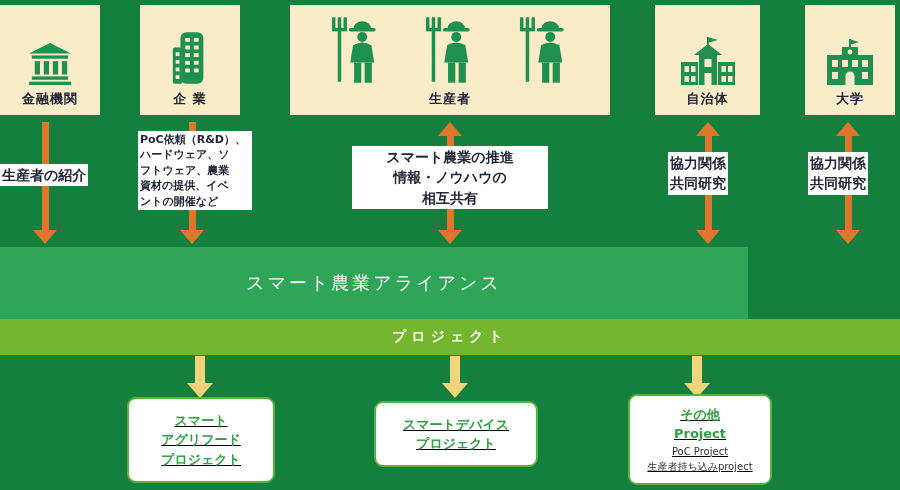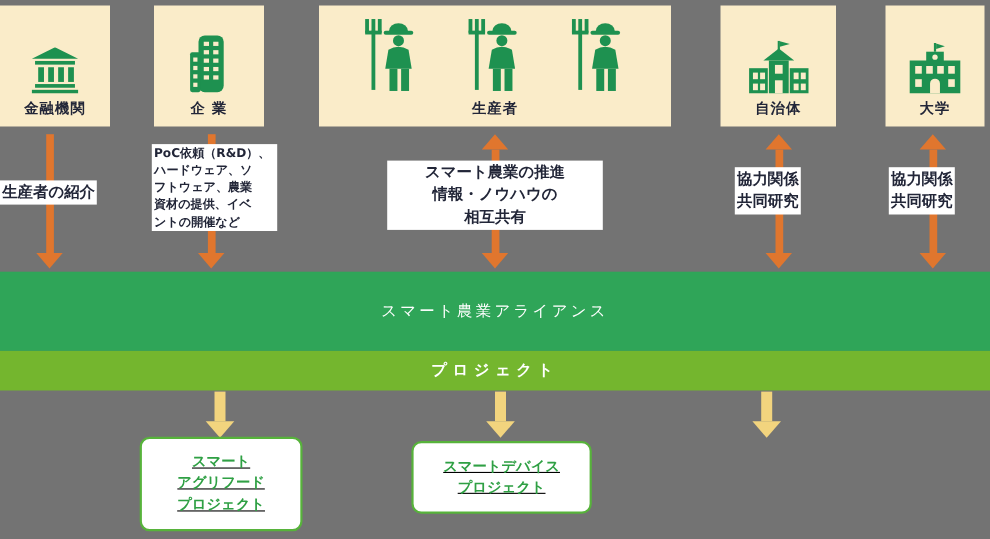--- a/index.html
+++ b/index.html
@@ -1,39 +1,39 @@
 <!DOCTYPE html>
 <html><head>
 <meta charset="utf-8">
 <style>
   * { margin:0; padding:0; box-sizing:border-box; }
   body { background:#fff; font-family:"DejaVu Sans","Liberation Sans",sans-serif; }
-  .canvas { position:relative; width:900px; height:490px; background:#737373; overflow:hidden; }
+  .canvas { position:relative; width:900px; height:490px; background:#15803d; overflow:hidden; }
 
   
   .sbox { position:absolute; top:5px; height:110px; background:#FAECC9;
           display:flex; flex-direction:column; align-items:center;
           justify-content:flex-end; padding-bottom:7px; z-index:1; }
   .slabel { font-weight:bold; font-size:13px; color:#222638; margin-top:5px; letter-spacing:1px; }
   .farmers { display:flex; gap:44px; align-items:flex-end; }
 
   
   .flow-arrow { position:absolute; display:flex; flex-direction:column; align-items:center; width:24px; z-index:1; }
   .shaft { width:7px; flex:1; background:#E0762E; }
   .head-down { width:0; height:0; border-left:12px solid transparent; border-right:12px solid transparent; border-top:14px solid #E0762E; }
   .head-up   { width:0; height:0; border-left:12px solid transparent; border-right:12px solid transparent; border-bottom:14px solid #E0762E; }
 
   .flow-text { position:absolute; z-index:2; font-weight:bold; font-size:14px; color:#222638;
                background:#fff; white-space:pre-line; line-height:1.45; padding:1px 2px; }
   .flow-text.small { font-size:11px; line-height:1.4; }
 
   
-  .band1 { position:absolute; left:0; top:247px; width:900px; height:72px; background:#2FA558;
+  .band1 { position:absolute; left:0; top:247px; width:748px; height:72px; background:#2FA558;
            color:#fff; display:flex; align-items:center; justify-content:center;
-           font-size:14px; letter-spacing:3px; z-index:1; }
+           font-size:18px; letter-spacing:3px; z-index:1; }
   .band2 { position:absolute; left:0; top:319px; width:900px; height:36px; background:#74B62E;
            color:#fff; display:flex; align-items:center; justify-content:center;
            font-size:14px; font-weight:bold; letter-spacing:5px; z-index:1; }
 
   
   .yarrow { position:absolute; top:356px; height:42px; display:flex; flex-direction:column; align-items:center; width:26px; }
   .yshaft { width:10px; flex:1; background:#F2D47E; }
   .yhead  { width:0; height:0; border-left:13px solid transparent; border-right:13px solid transparent; border-top:15px solid #F2D47E; }
 
   
@@ -251,14 +251,20 @@
     <div class="ptitle">スマート
 アグリフード
 プロジェクト</div>
   </div>
 
   <div class="pbox" style="left:374px;top:401px;width:164px;height:66px">
     <div class="ptitle">スマートデバイス
 プロジェクト</div>
   </div>
 
+  <div class="pbox" style="left:628px;top:394px;width:144px;height:91px">
+    <div class="ptitle">その他
+Project</div>
+    <div class="psub">PoC Project</div>
+    <div class="psub">生産者持ち込みproject</div>
+  </div>
 
 </div>
 
 </body></html>

